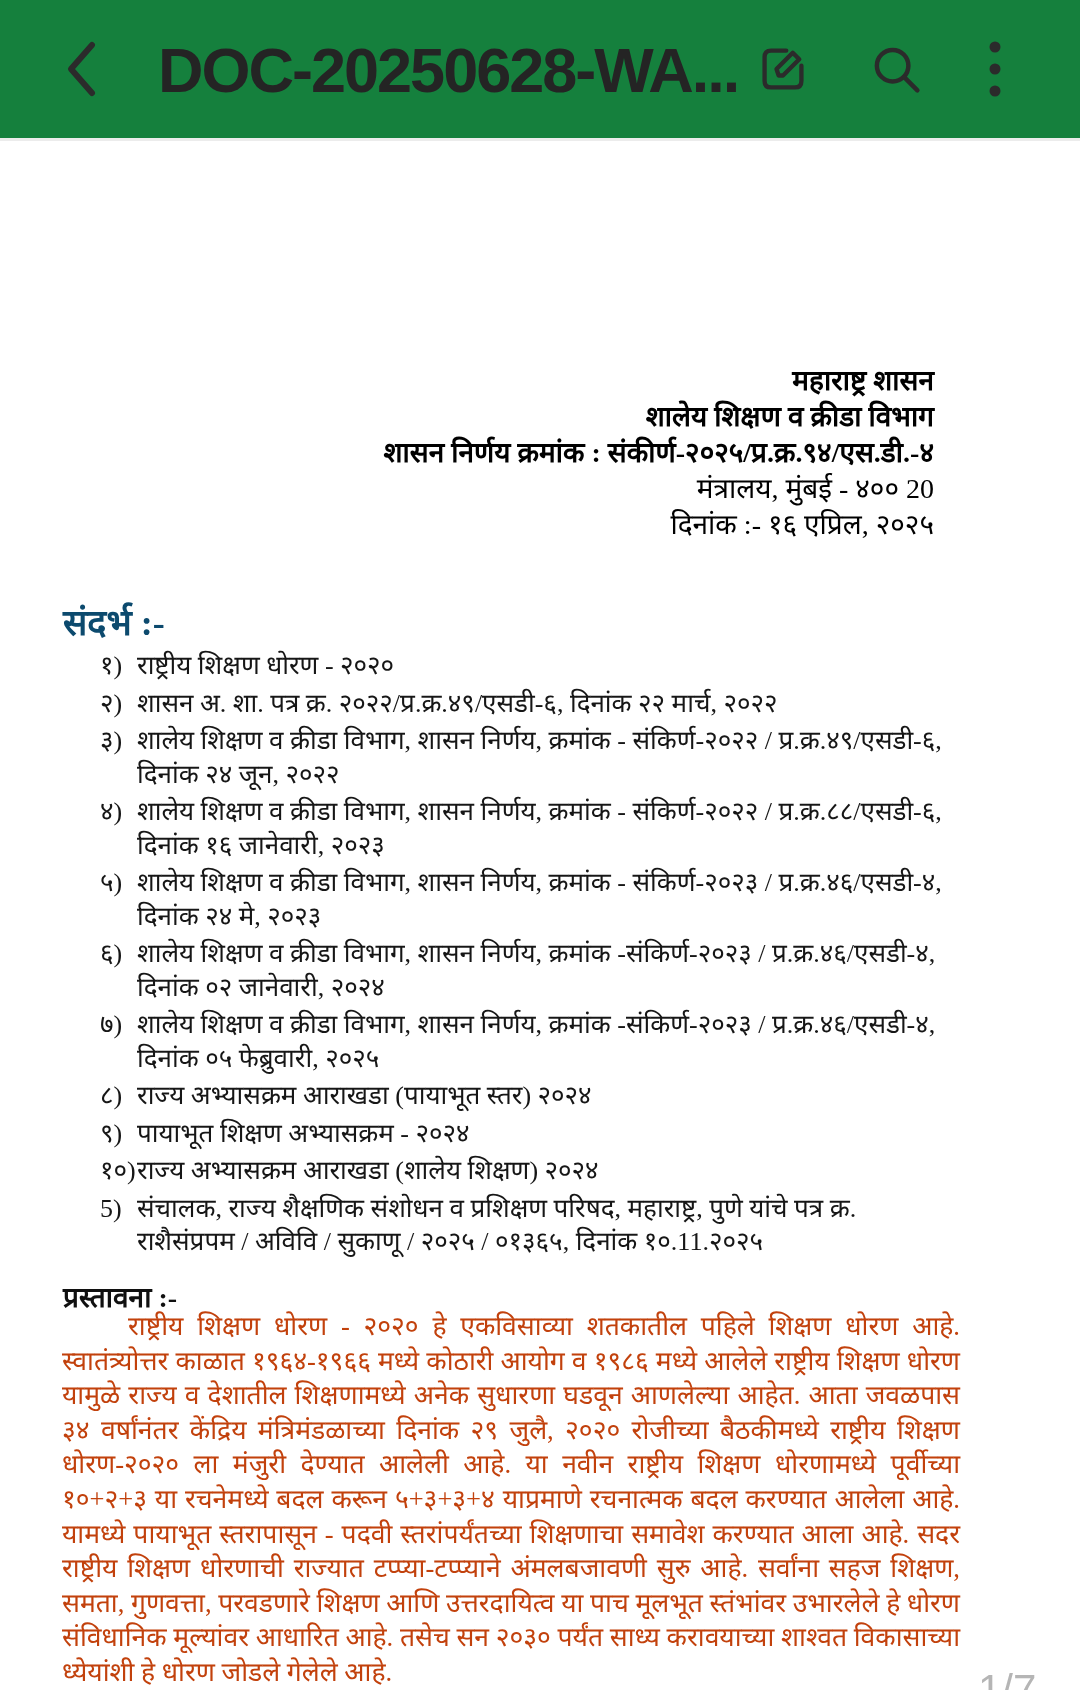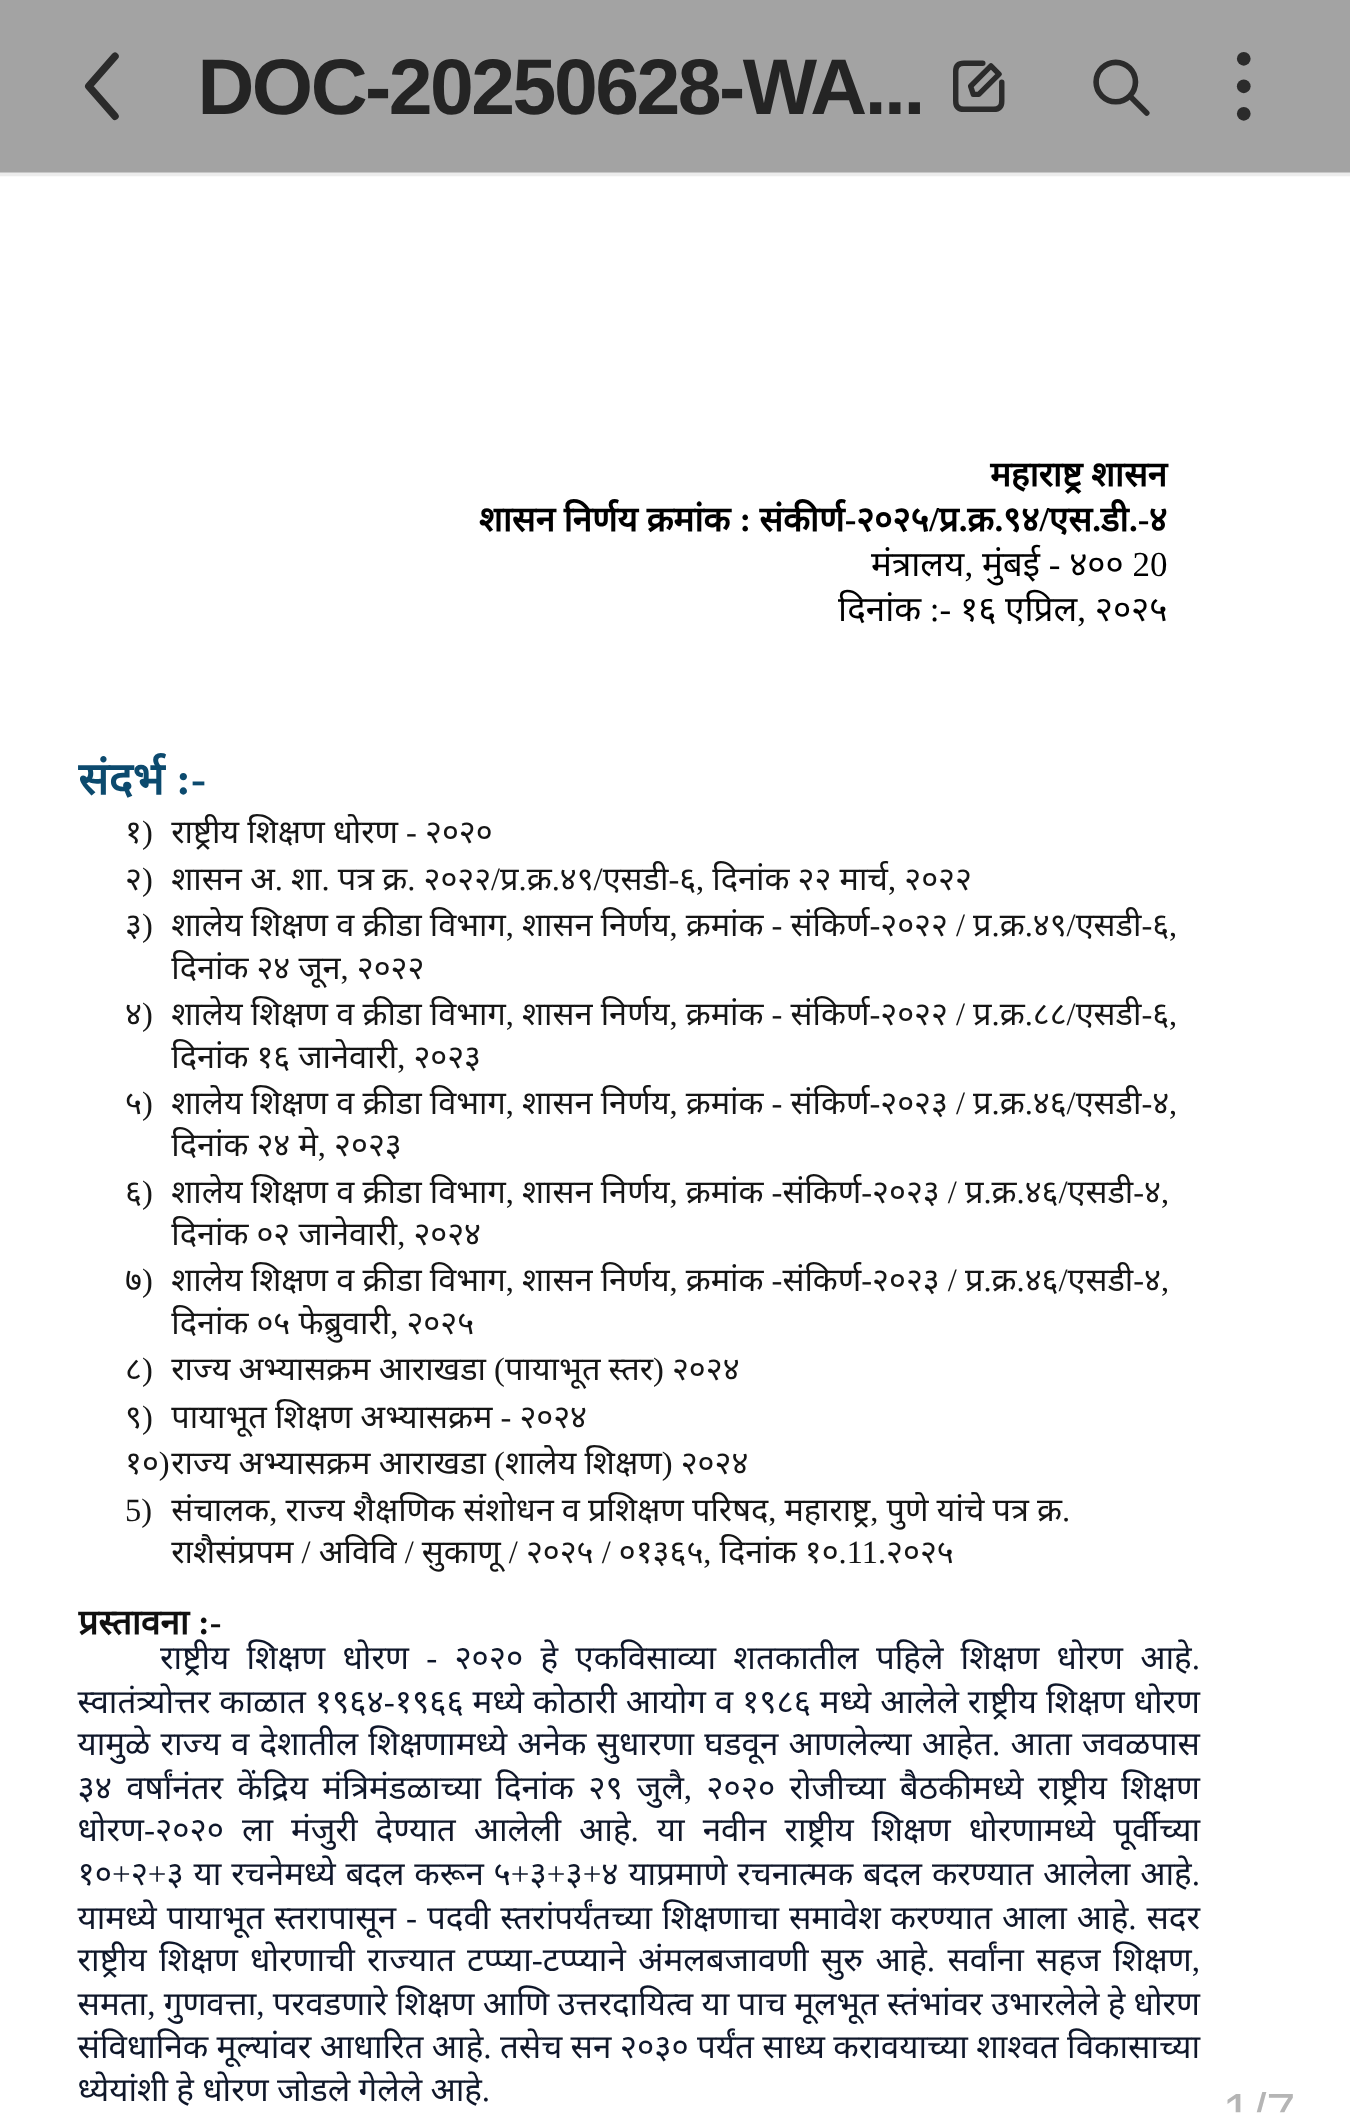--- a/index.html
+++ b/index.html
@@ -6,21 +6,21 @@
   .screen {
     position:relative; width:1080px; height:1690px;
     background:#ffffff; overflow:hidden;
     font-family:"Liberation Serif","DejaVu Serif",serif;
     color:#161616;
   }
 
   
   .toolbar {
     position:absolute; left:0; top:0; right:0; height:138px;
-    background:#a3a3a3; border-bottom:3px solid #ececec;
+    background:#15803d; border-bottom:3px solid #ececec;
     font-family:"Liberation Sans","DejaVu Sans",sans-serif;
   }
   .back-btn {
     position:absolute; left:46px; top:26px; width:70px; height:86px;
     display:flex; align-items:center; justify-content:center; cursor:pointer;
   }
   .doc-title {
     position:absolute; left:158px; top:0; height:138px; line-height:140px;
     font-size:63px; font-weight:700; letter-spacing:-2px; color:#242424;
     white-space:nowrap; max-width:600px; overflow:hidden;
@@ -63,21 +63,21 @@
   .ref-num  { flex:0 0 37px; }
   .ref-text { flex:1; }
 
   .intro-heading {
     position:absolute; left:63px; top:1136px;
     font-size:28px; font-weight:700; color:#101010;
   }
   .intro-body {
     position:absolute; left:62px; top:1168px; width:898px;
     font-size:26.5px; line-height:34.6px; text-align:justify;
-    text-indent:66px; color:#0f172a;
+    text-indent:66px; color:#c2410c;
   }
 
   .page-indicator {
     position:absolute; left:978px; top:1525px;
     font-family:"Liberation Sans","DejaVu Sans",sans-serif;
     font-size:42px; color:#b5b5b5;
   }
 </style>
 </head>
 <body>
@@ -114,20 +114,21 @@
           <circle cx="7" cy="51" r="5.5"></circle>
       </svg>
     </div>
   </header>
 
   <main class="doc-page">
 
 
     <div class="letterhead">
       <div class="bold">महाराष्ट्र शासन</div>
+      <div class="bold">शालेय शिक्षण व क्रीडा विभाग</div>
       <div class="bold">शासन निर्णय क्रमांक : संकीर्ण-२०२५/प्र.क्र.९४/एस.डी.-४</div>
       <div>मंत्रालय, मुंबई - ४०० 20</div>
       <div>दिनांक :- १६ एप्रिल, २०२५</div>
     </div>
 
     <div class="refs-heading">संदर्भ :-</div>
 
     <ul class="refs-list">
       <li>
         <span class="ref-num">१)</span>

